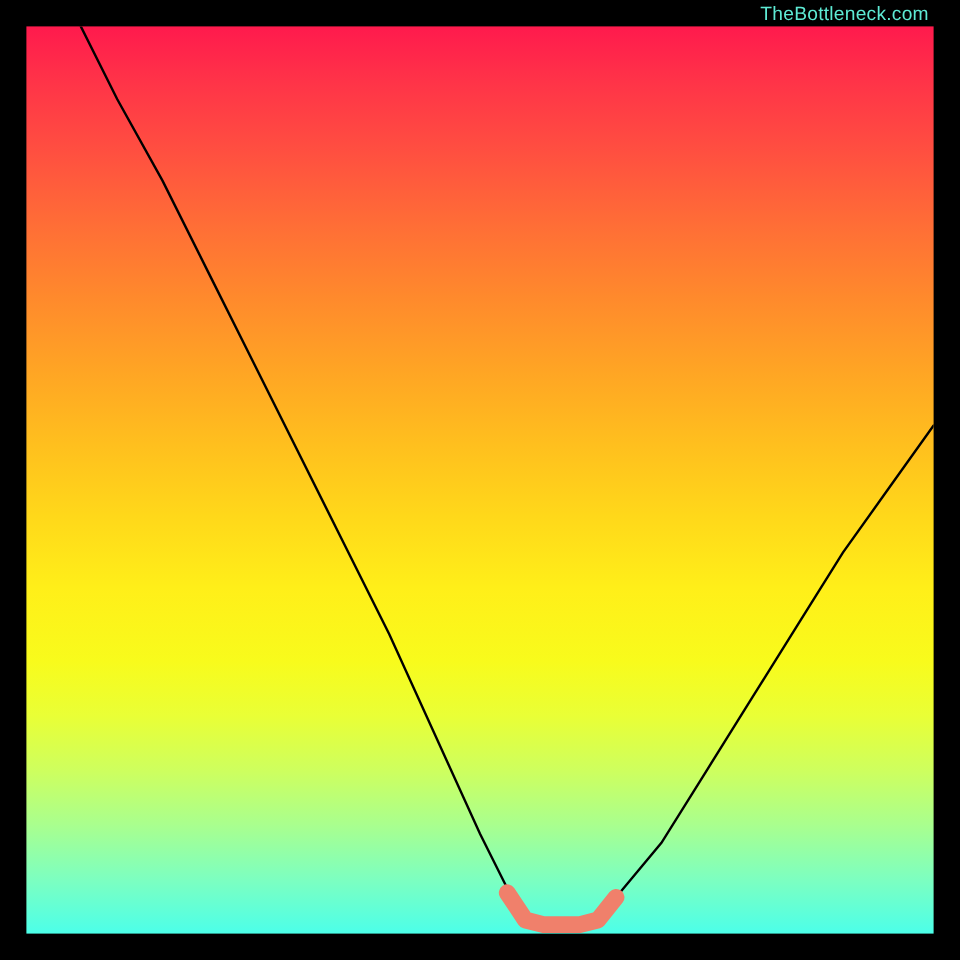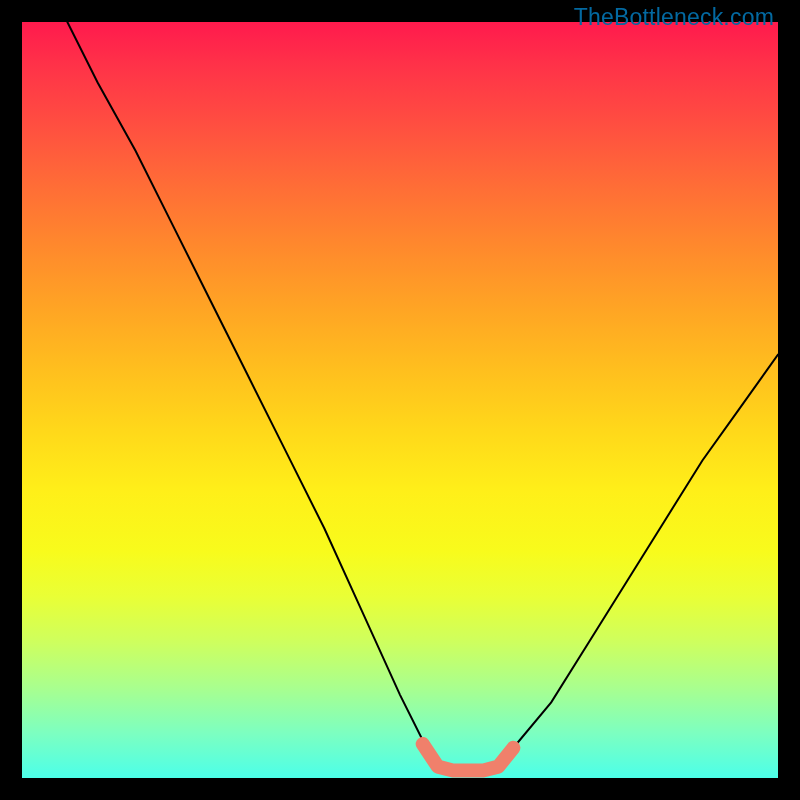--- a/index.html
+++ b/index.html
@@ -53,22 +53,22 @@
     position: absolute;
     left: 0;
     top: 0;
     width: 756px;
     height: 756px;
   }
   .watermark {
     position: absolute;
     top: 4px;
     right: 26px;
-    color: #0369a1;
-    font-size: 23px;
+    color: #5eead4;
+    font-size: 16px;
     font-weight: 500;
     letter-spacing: 0.2px;
   }
 </style>
 </head>
 <body>
 
 <div class="frame">
   <div class="plot-area">
     <div class="gradient"></div>

